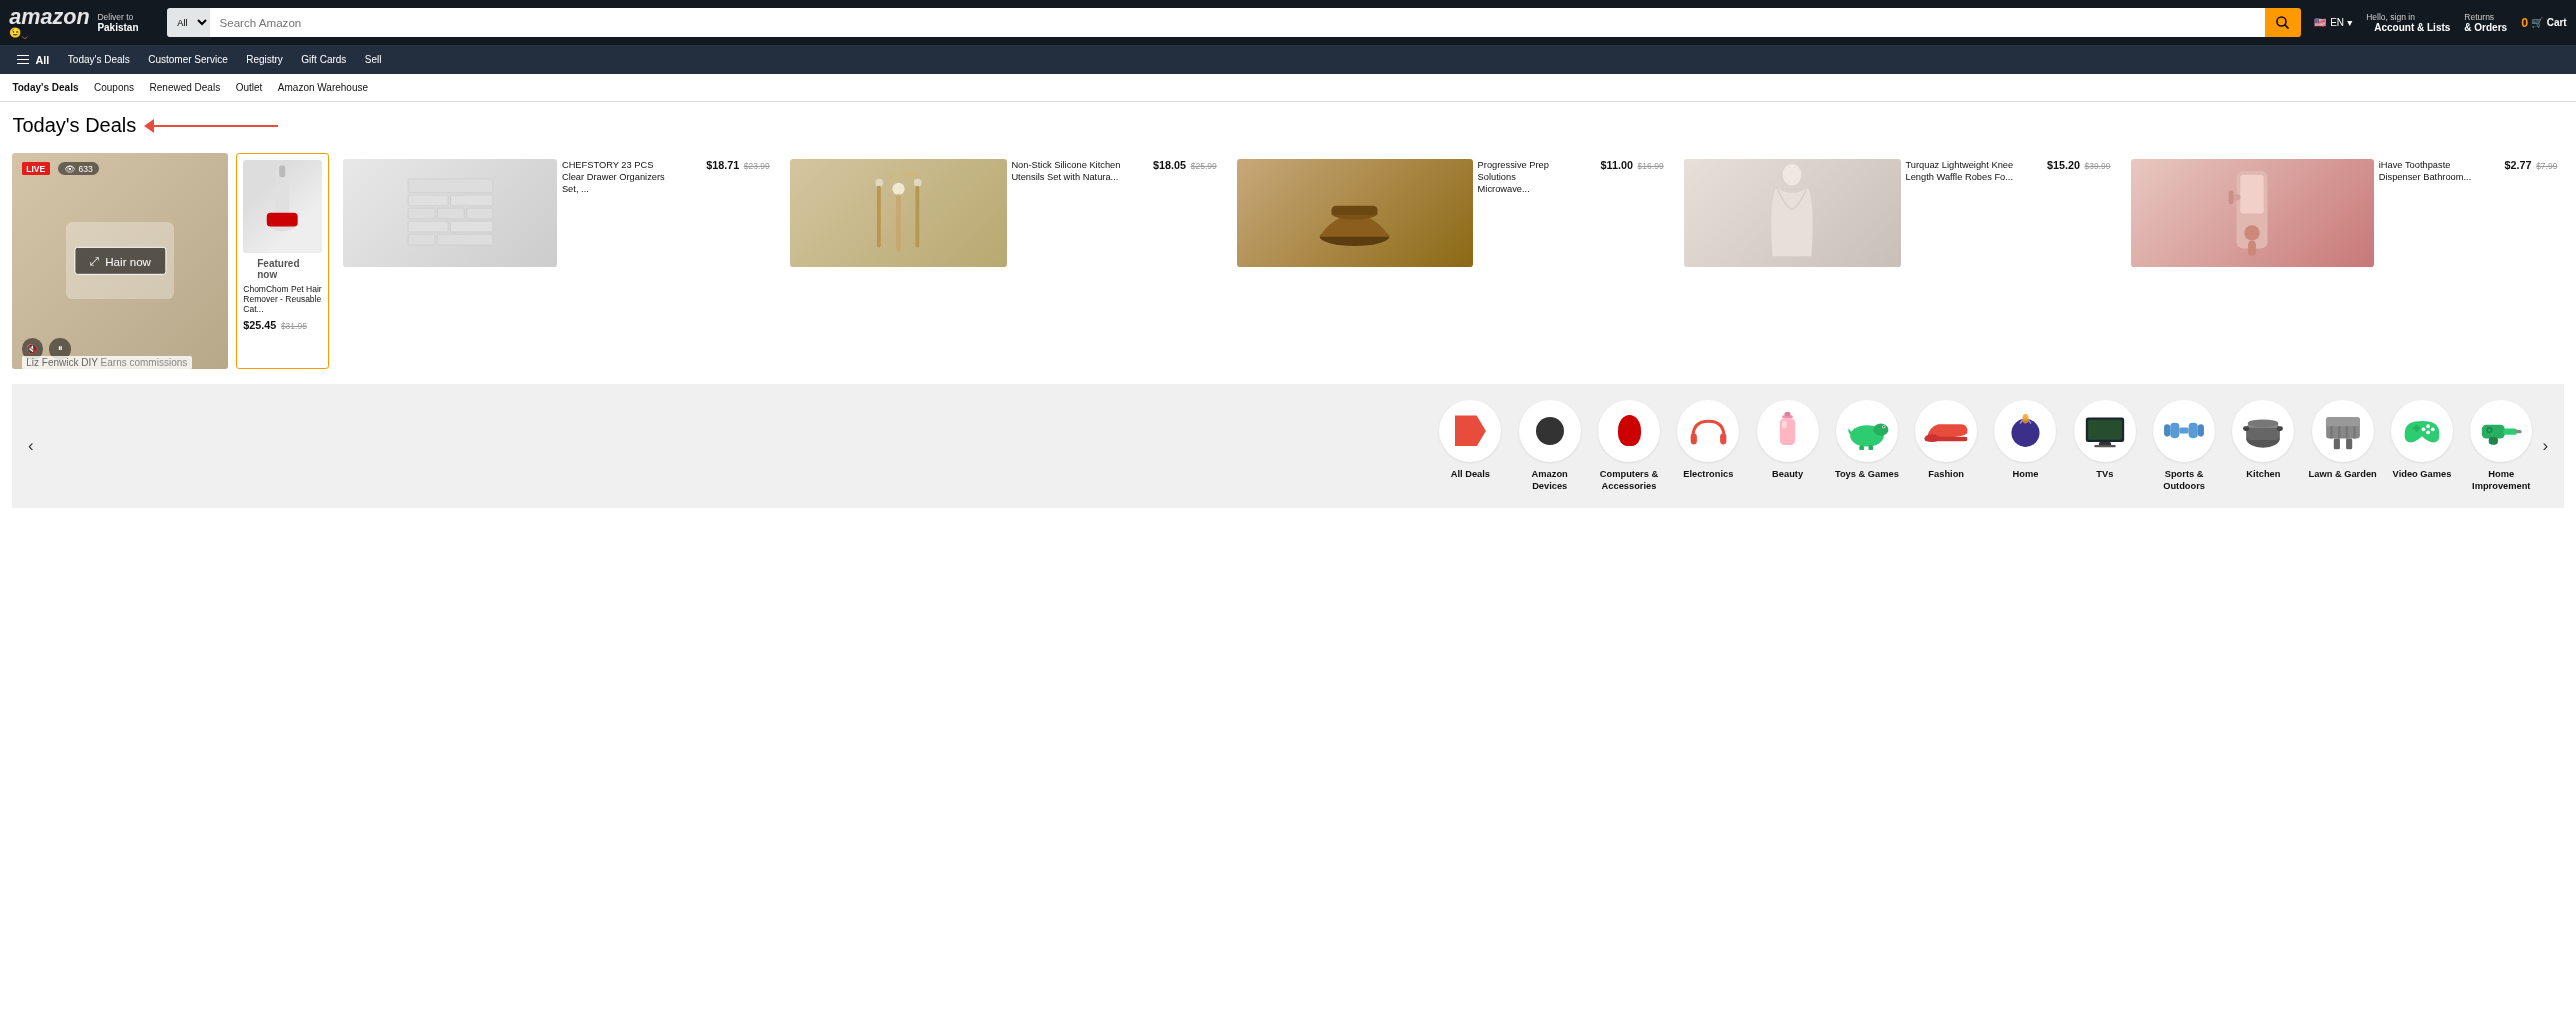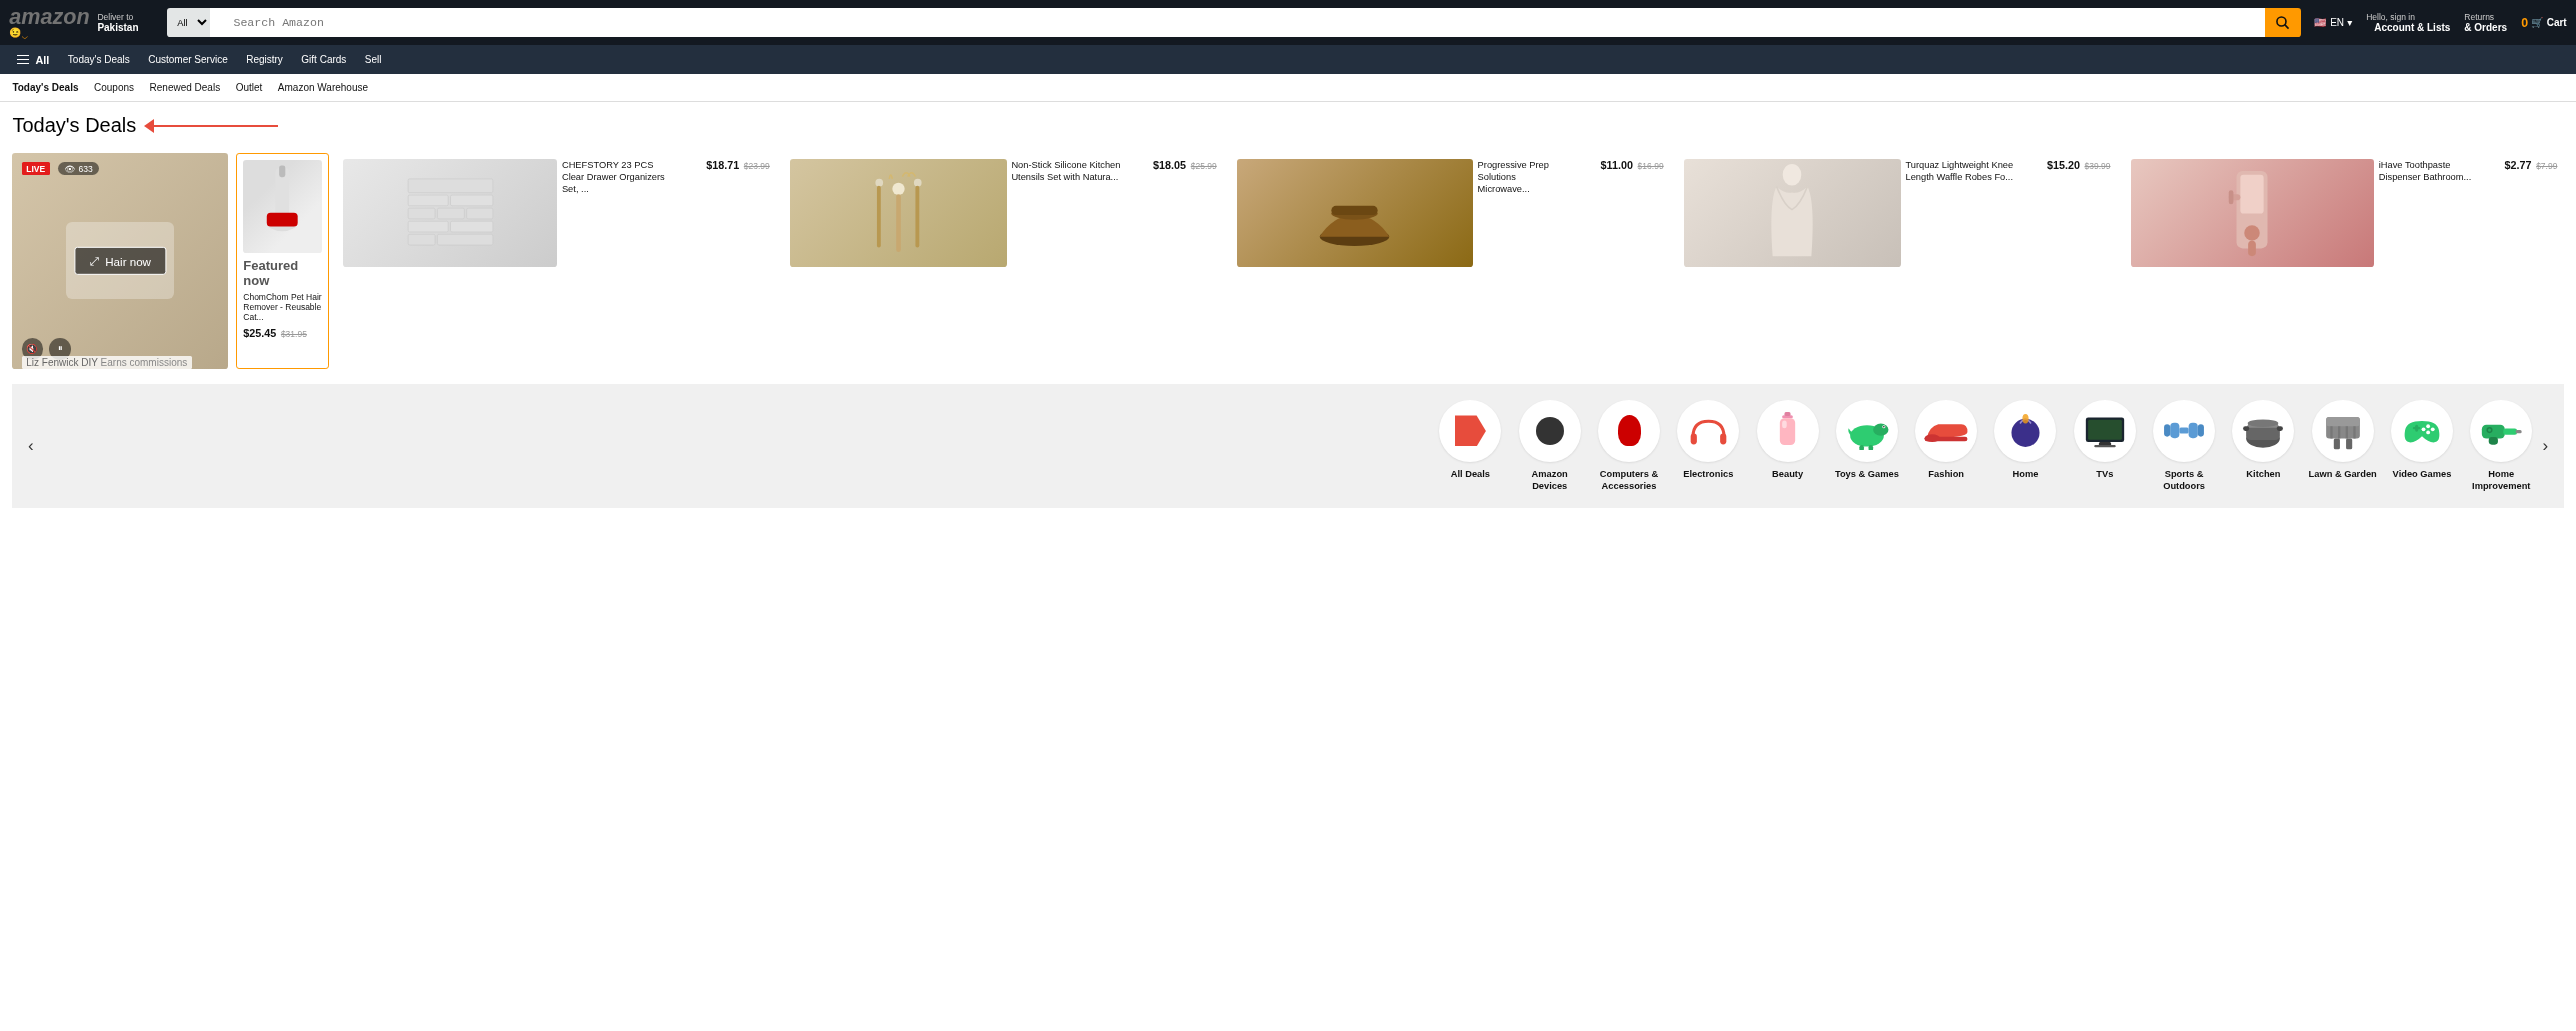--- a/index.html
+++ b/index.html
@@ -1,27 +1,27 @@
 <!DOCTYPE html>
 <html style="font-size:12.4px"><head>
   <meta charset="utf-8">
   <style>
     * { box-sizing: border-box; margin: 0; padding: 0; }
     body { font-family: Arial, sans-serif; background: #fff; font-size: 10px; }
 
     
     .header { background: #131921; color: #fff; display: flex; align-items: center; padding: 6.2px 9.3px; gap: 7.7px; height: 45px; }
     .logo { display: flex; flex-direction: column; align-items: flex-start; min-width: 62px; }
-    .logo-text { color: #737373; font-size: 21.6px; font-weight: bold; font-style: italic; line-height: 1; }
+    .logo-text { color: #e5e5e5; font-size: 21.6px; font-weight: bold; font-style: italic; line-height: 1; }
     .deliver { display: flex; flex-direction: column; font-size: 8.5px; color: #ccc; min-width: 62px; }
     .deliver-to { font-size: 8.5px; color: #ccc; }
     .deliver-loc { font-size: 10px; font-weight: bold; color: #fff; }
     .search-bar { display: flex; flex: 1; height: 29px; }
     .search-select { background: #e3e6e6; border: none; border-radius: 3.1px 0 0 3.1px; padding: 0 6.2px; font-size: 9.3px; cursor: pointer; height: 100%; }
-    .search-input { flex: 1; border: none; outline: none; padding: 0 23px; font-size: 11.6px; height: 100%; font-family: Liberation Mono, monospace; }
+    .search-input { flex: 1; border: none; outline: none; padding: 0 9px; font-size: 11.6px; height: 100%; }
     .search-btn { background: #ff9900; border: none; width: 36px; border-radius: 0 3.1px 3.1px 0; cursor: pointer; display: flex; align-items: center; justify-content: center; height: 100%; }
     .search-btn svg { width: 15.5px; height: 15.5px; }
     .header-right { display: flex; align-items: center; gap: 14px; margin-left: 6.2px; }
     .lang-flag { display: flex; align-items: center; gap: 3.1px; font-size: 10px; color: #fff; cursor: pointer; }
     .account { display: flex; flex-direction: column; font-size: 8.5px; color: #ccc; cursor: pointer; }
     .account-main { font-size: 10px; font-weight: bold; color: #fff; margin-left: 8px; }
     .returns { display: flex; flex-direction: column; font-size: 8.5px; color: #ccc; cursor: pointer; }
     .returns-main { font-size: 10px; font-weight: bold; color: #fff; }
     .cart { display: flex; align-items: center; gap: 3.1px; font-size: 10px; font-weight: bold; color: #fff; cursor: pointer; position: relative; }
     .cart-count { color: #ff9900; font-size: 12.4px; font-weight: bold; }
@@ -58,21 +58,21 @@
     .watch-now-btn { position: absolute; top: 50%; left: 50%; transform: translate(-50%, -50%); background: rgba(0,0,0,0.6); color: #fff; border: 1.5px solid #fff; padding: 6.2px 14px; border-radius: 3.1px; font-size: 11.6px; cursor: pointer; display: flex; align-items: center; gap: 6.2px; }
     .live-controls { position: absolute; bottom: 9.3px; left: 9.3px; display: flex; gap: 6.2px; }
     .live-ctrl-btn { background: rgba(0,0,0,0.5); color: #fff; border: none; border-radius: 50%; width: 21.6px; height: 21.6px; display: flex; align-items: center; justify-content: center; cursor: pointer; font-size: 9.3px; }
     .live-author { position: absolute; bottom: 0; left: 9.3px; font-size: 10px; color: #666; background: rgba(255,255,255,0.8); padding: 0.8px 4.6px; border-radius: 1.5px; }
     .live-bg { width: 100%; height: 100%; background: linear-gradient(135deg, #d4c5a9, #b8a88a); display: flex; align-items: center; justify-content: center; }
     .product-silhouette { width: 108px; height: 77px; background: rgba(255,255,255,0.3); border-radius: 6.2px; }
 
     
     .featured-card { width: 93px; min-width: 93px; border: 1.5px solid #ff9900; border-radius: 3.1px; padding: 6.2px; display: flex; flex-direction: column; gap: 4.6px; cursor: pointer; }
     .featured-img { width: 100%; height: 93px; background: #f5f5f5; border-radius: 3.1px; display: flex; align-items: center; justify-content: center; overflow: hidden; }
-    .featured-label { font-size: 13px; color: #555; font-weight: bold; }
+    .featured-label { font-size: 10px; color: #555; font-weight: bold; margin-left: 14px; }
     .featured-name { font-size: 8.5px; color: #111; }
     .featured-price { font-size: 10.8px; font-weight: bold; color: #111; }
     .featured-orig { font-size: 8.5px; color: #999; text-decoration: line-through; }
 
     
     .product-card { width: 116px; min-width: 108px; padding: 6.2px; display: flex; flex-direction: row; gap: 4.6px; cursor: pointer; flex: 1; }
     .product-img { width: 100%; height: 108px; background: #f5f5f5; border-radius: 3.1px; display: flex; align-items: center; justify-content: center; overflow: hidden; }
     .product-name { font-size: 9.3px; color: #111; line-height: 1.3; }
     .product-price { font-size: 10.8px; font-weight: bold; color: #111; margin-left: 26px; }
     .product-orig { font-size: 8.5px; color: #999; text-decoration: line-through; }

